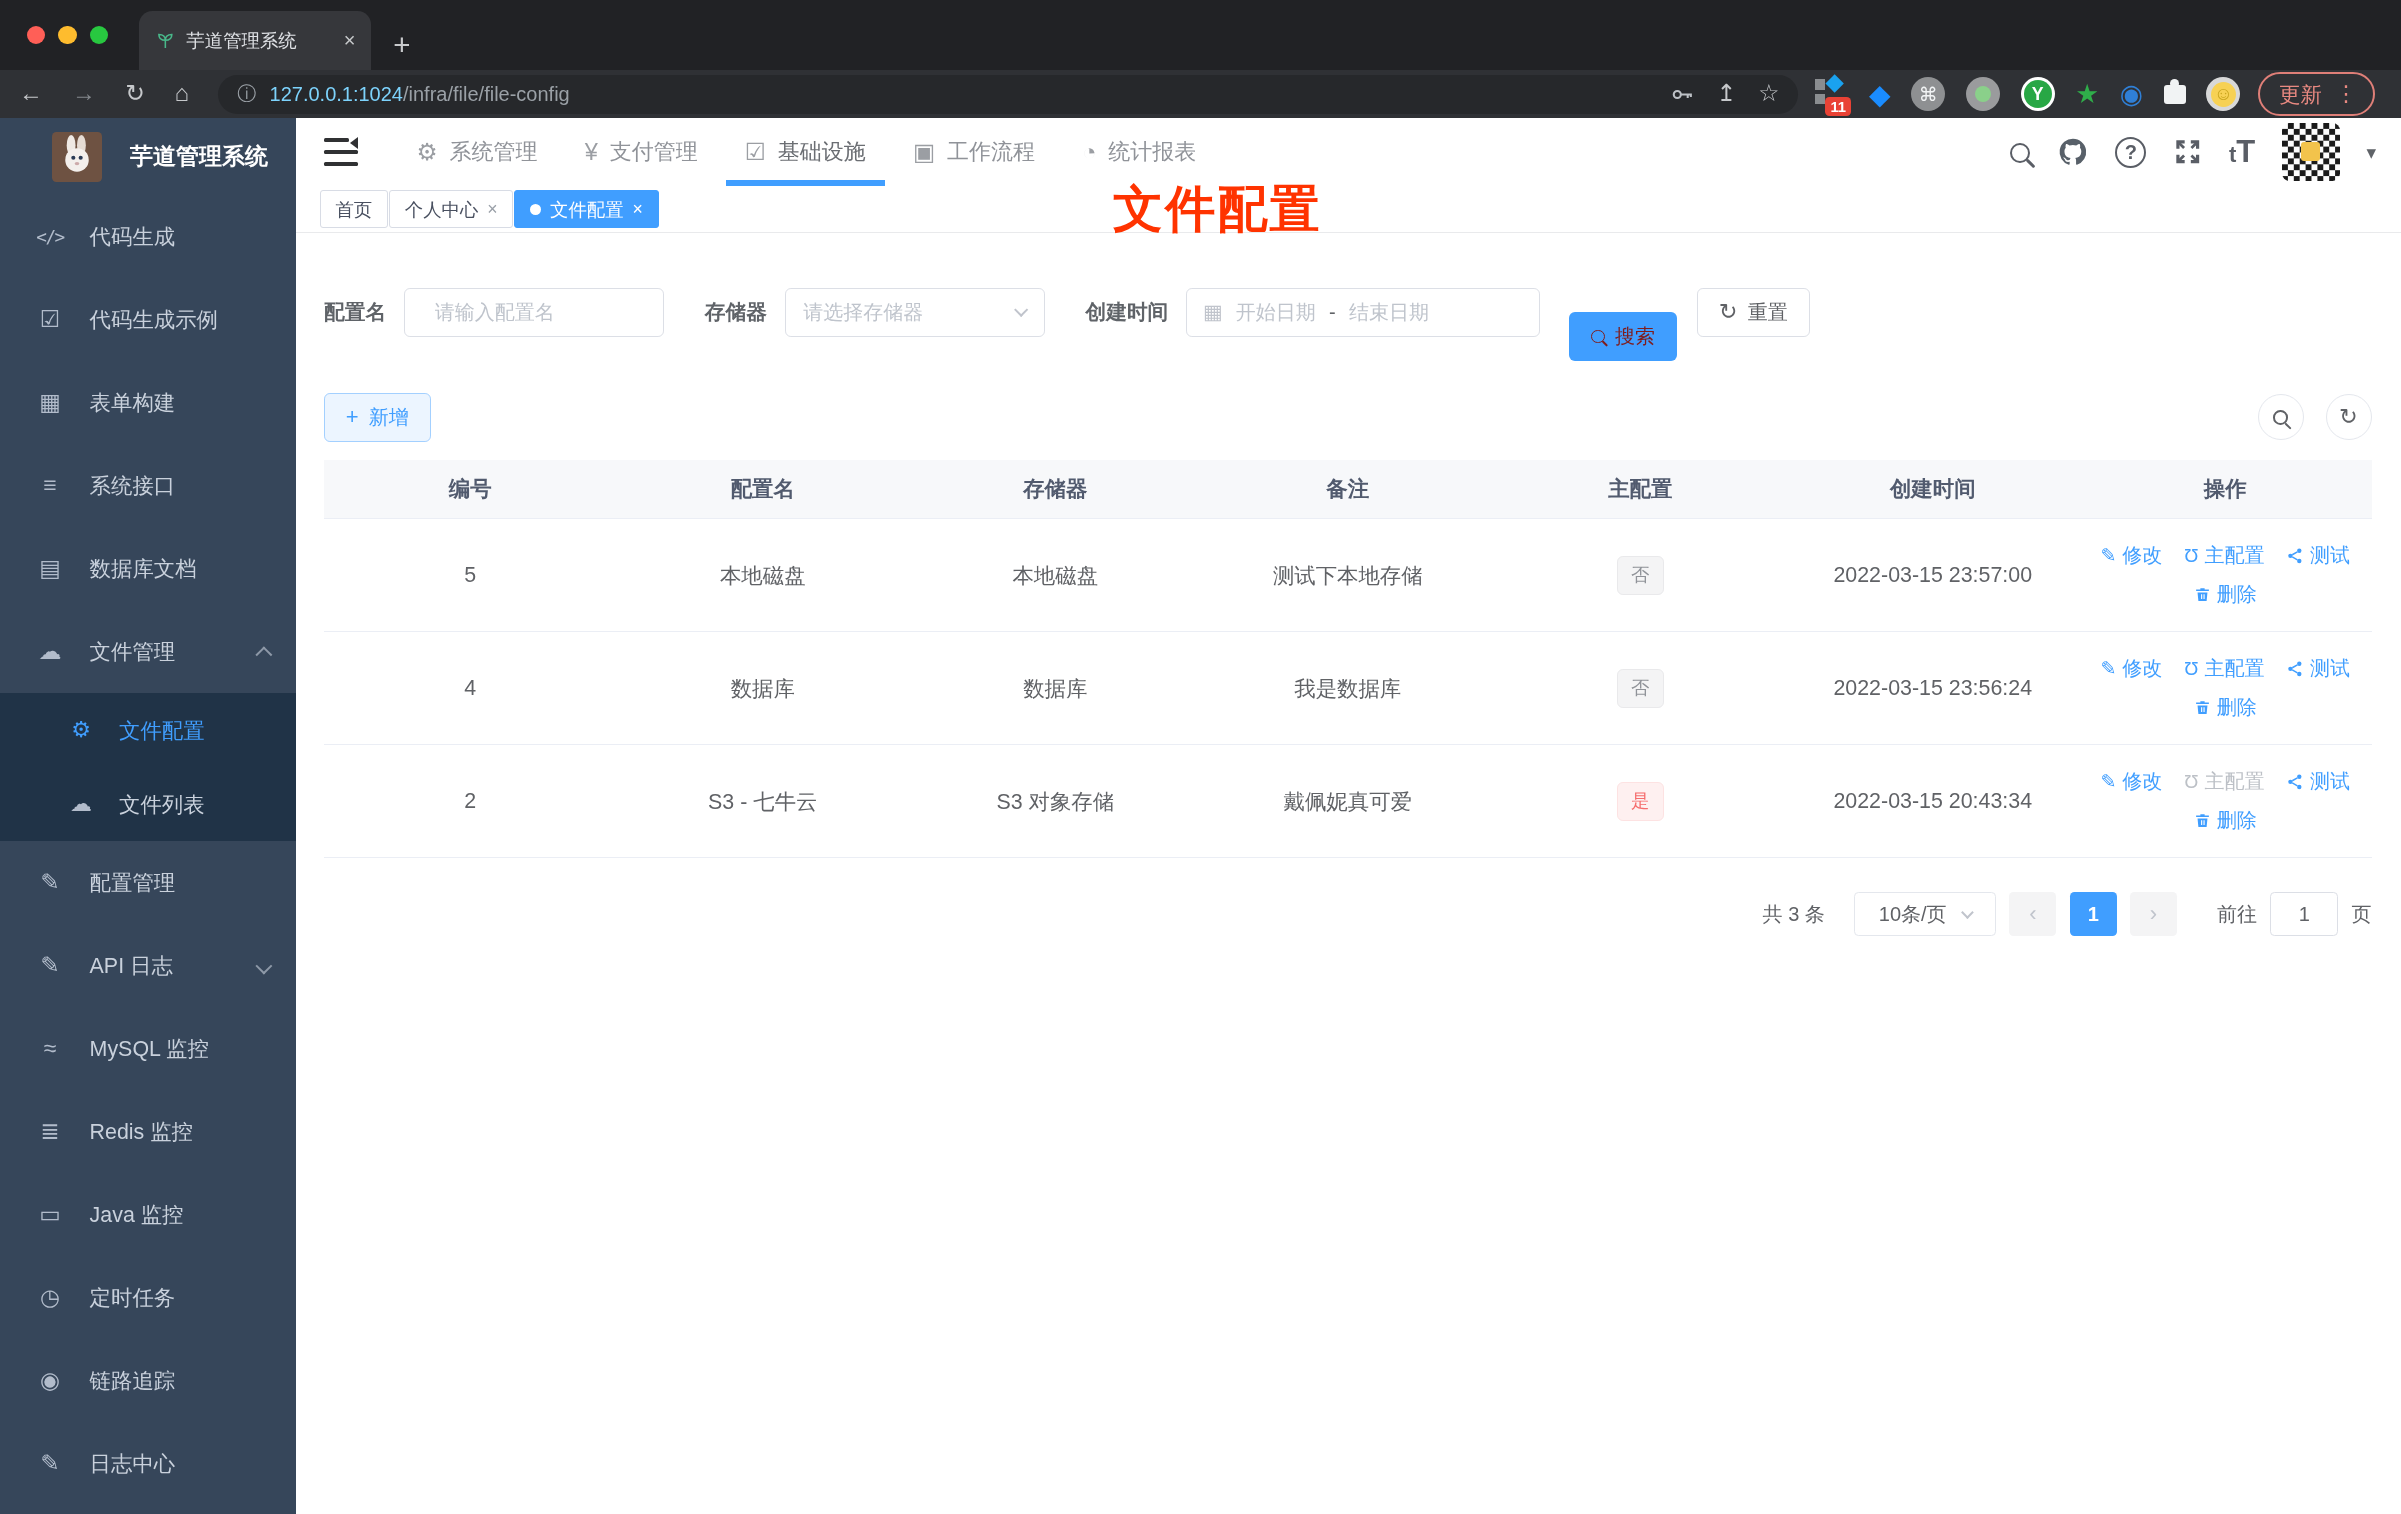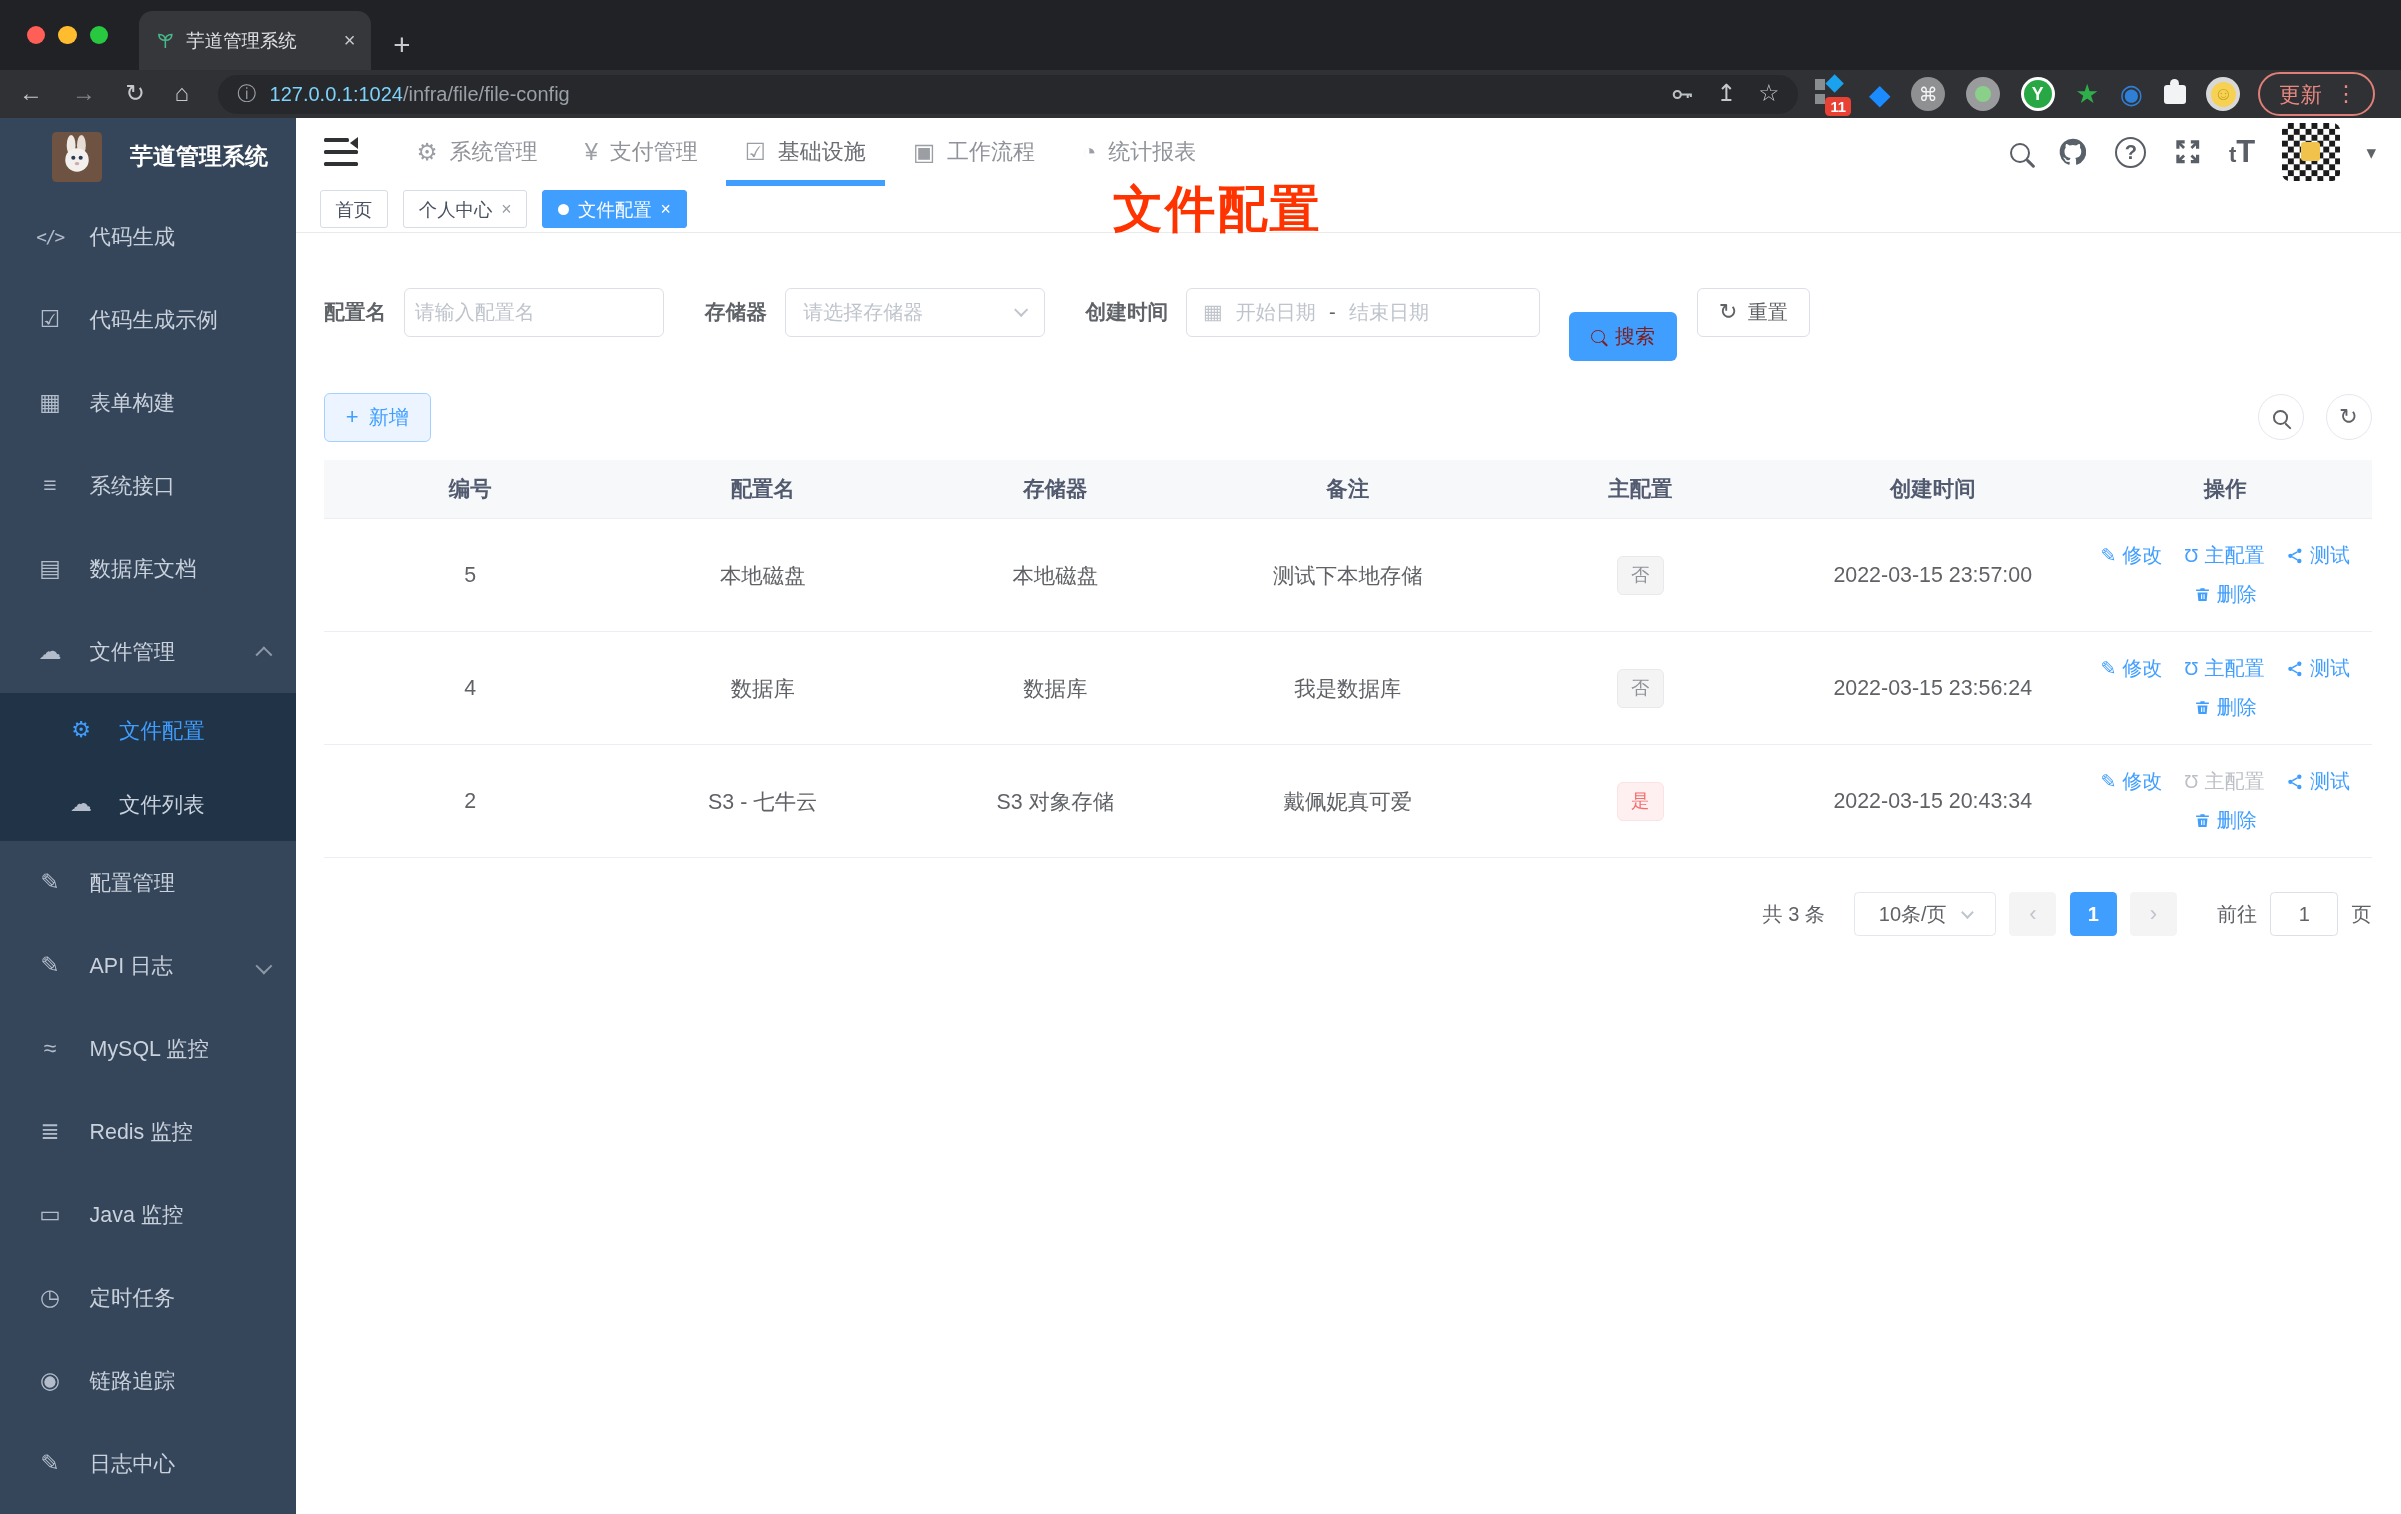--- a/index.html
+++ b/index.html
@@ -84,36 +84,36 @@
     left:0.52em; top:0.42em; transform:rotate(-45deg); border-radius:1.5px; }
   .hdr-mag { font-size:32px; }
   .help-circ { width:31px; height:31px; border:2.2px solid #5a5e66; border-radius:50%; display:flex; align-items:center;
     justify-content:center; font-size:20px; font-weight:bold; }
   .fontsize { font-size:22px; font-weight:bold; } .fontsize .bigT { font-size:31px; }
   .qr { width:58px; height:58px; border-radius:7.4px; position:relative; overflow:hidden;
     background:repeating-conic-gradient(#1b1b1b 0 25%, #fdfdfd 0 50%); background-size:11.8px 11.8px; }
   .qr::after { content:''; position:absolute; left:19px; top:19px; width:19px; height:19px; background:#f2c34c; border-radius:3px; }
   .hdr-caret { font-size:19px; color:#5f6368; }
 
-  .tagsbar { height:47px; border-bottom:1.5px solid #e9eaec; display:flex; align-items:center; gap:15px; padding:0 23.6px; }
+  .tagsbar { height:47px; border-bottom:1.5px solid #e9eaec; display:flex; align-items:center; gap:1px; padding:0 23.6px; }
   .tag { height:38px; display:inline-flex; align-items:center; gap:8.9px; padding:0 14.8px; border:1.5px solid #d8dce5;
     border-radius:3px; background:#fff; color:#495060; font-size:18.4px; cursor:pointer; }
   .tag .x { color:#9aa0a8; font-size:17.7px; }
   .tag.active { background:#409eff; border-color:#409eff; color:#fff; }
   .tag.active .x { color:#fff; }
   .tag .dot { width:11px; height:11px; border-radius:50%; background:#fff; }
 
   .red-overlay { position:absolute; left:817px; top:58px; font-size:50px; color:#ff3300; font-weight:600;
     letter-spacing:2.2px; z-index:20; pointer-events:none; }
 
   .content { padding:17.7px 29.5px 0 28px; flex:1; }
   .filters { display:flex; align-items:center; margin-top:13.3px; font-size:20.7px; color:#5f6368; }
   .f-label { font-weight:bold; margin-right:17.7px; white-space:nowrap; }
   .f-gap { margin-left:41px; }
-  .inp { width:260px; height:49px; border:1.5px solid #dcdfe6; border-radius:5.9px; padding:0 10px; font-size:20px;
+  .inp { width:260px; height:49px; border:1.5px solid #dcdfe6; border-radius:5.9px; padding:0 30px; font-size:20px;
     color:#606266; outline:none; font-family:inherit; background:#fff; }
   .inp::placeholder { color:#bfc4cc; }
   .sel { width:260px; height:49px; border:1.5px solid #dcdfe6; border-radius:5.9px; padding:0 17.7px; font-size:20px;
     color:#bfc4cc; display:flex; align-items:center; cursor:pointer; background:#fff; }
   .sel .chev2 { margin-left:auto; width:10.3px; height:10.3px; border-right:2.2px solid #c0c4cc; border-bottom:2.2px solid #c0c4cc;
     transform:rotate(45deg) translate(-1.5px,-1.5px); }
   .daterange { width:354px; height:49px; border:1.5px solid #dcdfe6; border-radius:5.9px; display:flex; align-items:center;
     gap:13.3px; padding:0 16px; font-size:20px; color:#bfc4cc; background:#fff; }
   .daterange .cal { color:#c0c4cc; font-size:20.7px; }
   .daterange .sep { color:#606266; }

